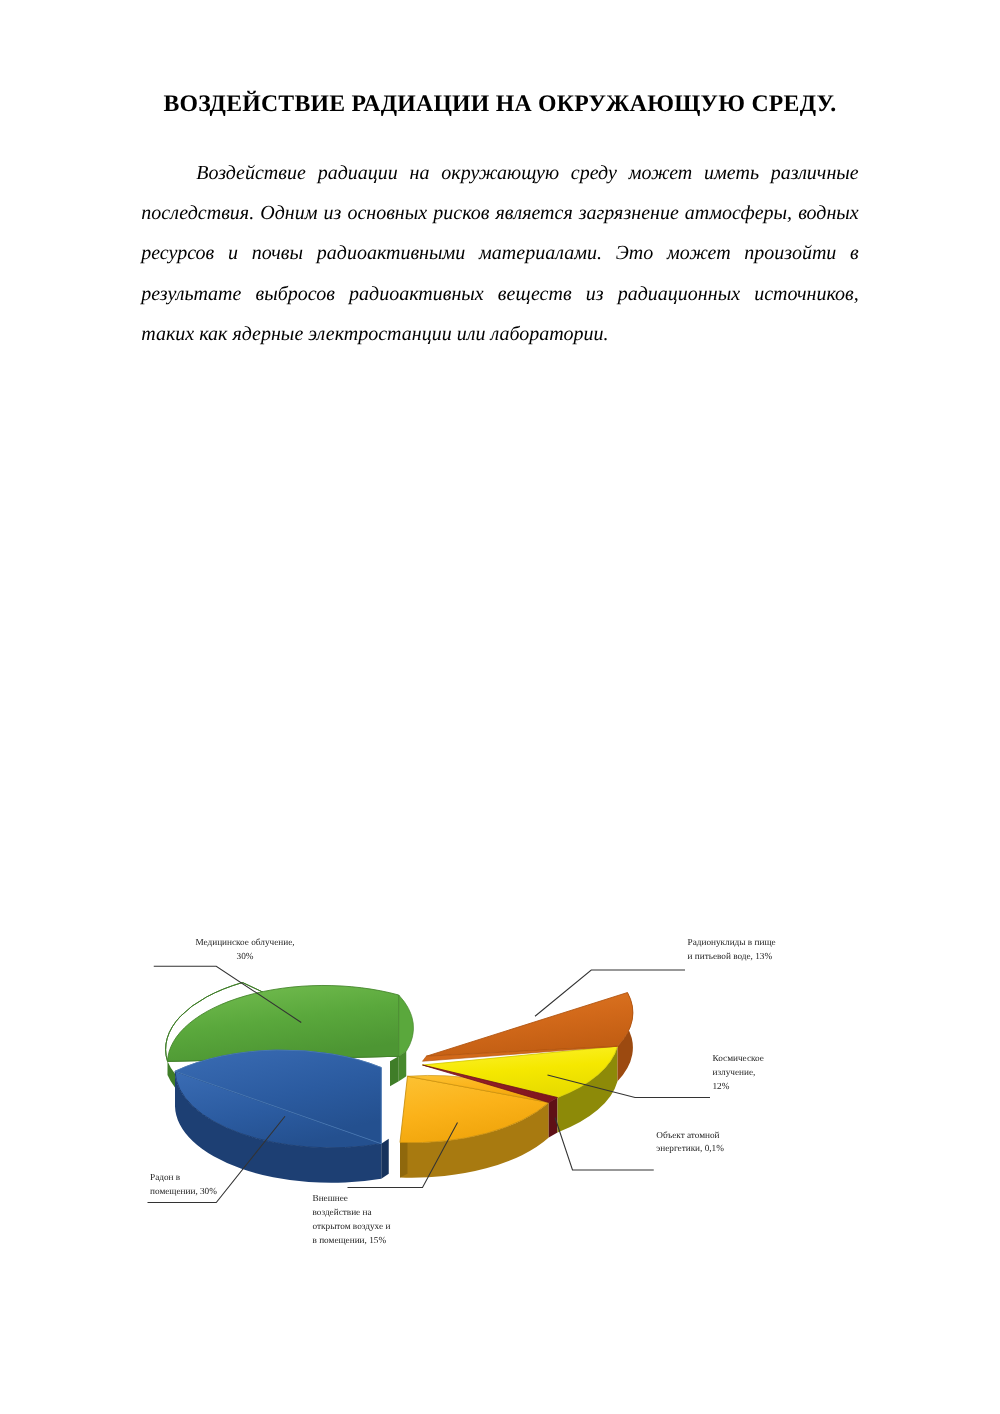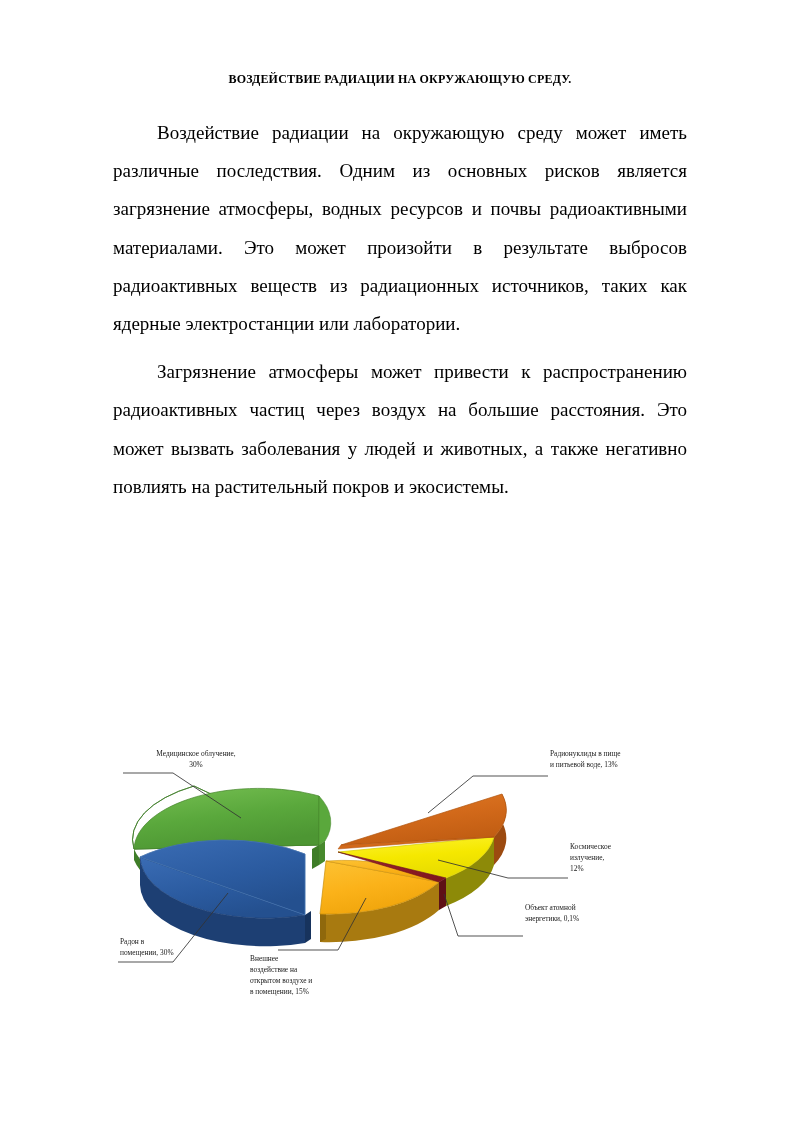--- a/index.html
+++ b/index.html
@@ -23,33 +23,34 @@
   }
   .content {
     position: absolute;
     left: 113px;
     top: 72px;
     width: 574px;
   }
   .doc-title {
     text-align: center;
     font-weight: bold;
-    font-size: 12px;
+    font-size: 19px;
     letter-spacing: 0.2px;
     margin: 0 0 26px 0;
     line-height: 1.3;
   }
   .para {
     text-align: justify;
     text-justify: inter-word;
-    font-size: 19px;
+    font-size: 16px;
     line-height: 2.02;
     margin: 0 0 9px 0;
     text-indent: 44px;
     hyphens: none;
+    font-style: italic;
   }
   .chart-wrap {
     position: absolute;
     left: 98px;
     top: 718px;
     width: 574px;
     height: 290px;
   }
   .chart-svg {
     display: block;
@@ -66,21 +67,20 @@
 <body>
 
 <div class="page">
 
   <div class="content">
 
     <h1 class="doc-title">ВОЗДЕЙСТВИЕ РАДИАЦИИ НА ОКРУЖАЮЩУЮ СРЕДУ.</h1>
 
     <p class="para">Воздействие радиации на окружающую среду может иметь различные последствия. Одним из основных рисков является загрязнение атмосферы, водных ресурсов и почвы радиоактивными материалами. Это может произойти в результате выбросов радиоактивных веществ из радиационных источников, таких как ядерные электростанции или лаборатории.</p>
 
-    <p class="para">Загрязнение атмосферы может привести к распространению радиоактивных частиц через воздух на большие расстояния. Это может вызвать заболевания у людей и животных, а также негативно повлиять на растительный покров и экосистемы.</p>
 
 
   </div>
 
   <div class="chart-wrap">
     <svg class="chart-svg" viewBox="0 0 574 290">
 
       <defs>
         <linearGradient id="gGreenTop" x1="0" y1="0" x2="0.4" y2="1">
           <stop offset="0%" stop-color="#76bf52"></stop>

